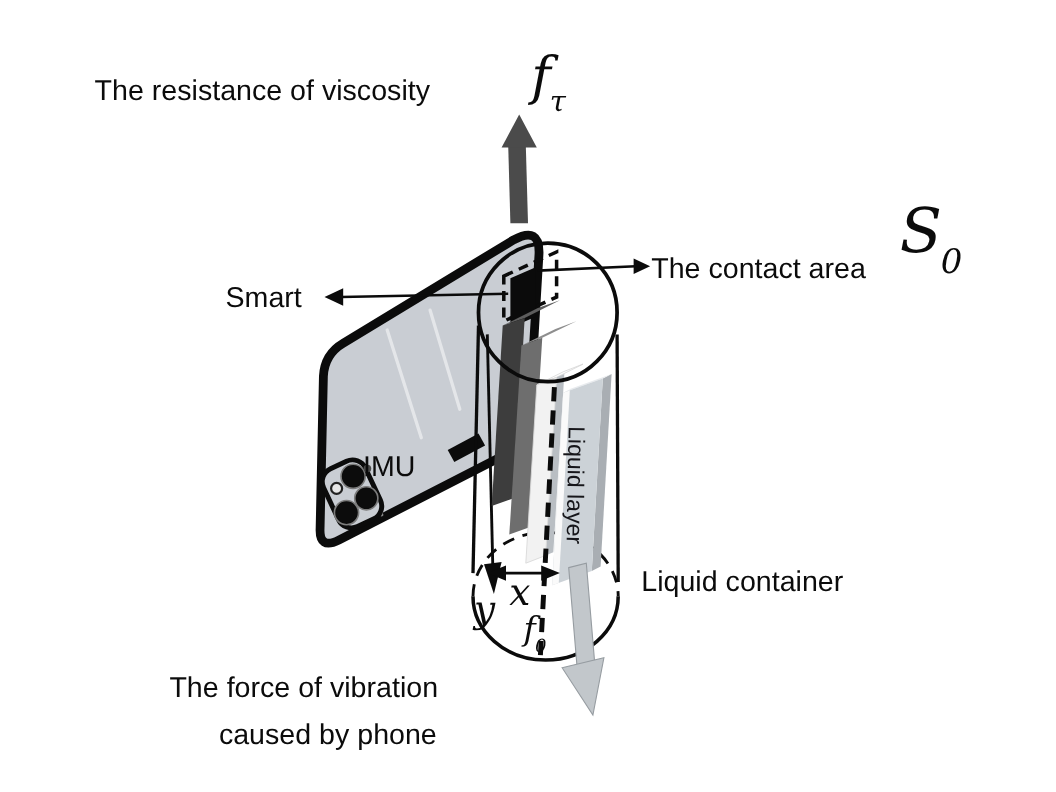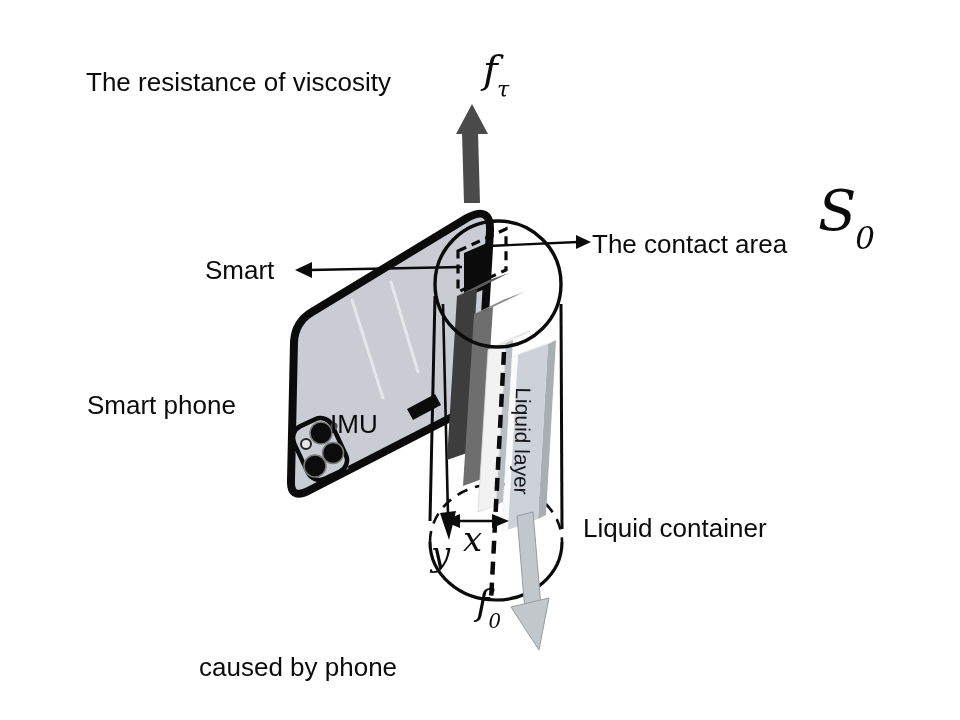--- a/index.html
+++ b/index.html
@@ -4,36 +4,36 @@
 <style>
   html,body{margin:0;padding:0;background:#fff;}
   .canvas{
     position:relative;width:960px;height:720px;background:var(--background,#fff);
     overflow:hidden;font-family:"Liberation Sans",sans-serif;color:var(--ink,#0b0b0b);
   }
   .diagram-svg{position:absolute;left:0;top:0;}
   .lbl{position:absolute;font-size:26px;line-height:34px;white-space:nowrap;color:var(--ink,#0b0b0b);}
   .math{font-family:"DejaVu Serif",serif;font-style:italic;}
   .math sub{font-size:0.55em;font-style:italic;position:relative;top:0.22em;left:-0.04em;line-height:0;}
-  .f-tau{left:483px;top:52px;font-size:40px;}
+  .f-tau{left:483px;top:52px;font-size:48px;}
   .heading-1{left:86px;top:65px;}
   .heading-2{left:86px;top:121px;}
   .motor-lbl{left:205px;top:253px;}
   .contact-lbl{left:592px;top:227px;}
   .s0{left:818px;top:194px;font-size:56px;}
   .smartphone-lbl{left:87px;top:388px;}
   .imu-lbl{left:330px;top:407px;}
   .liquid-layer-lbl{
     left:461px;top:430px;width:122px;text-align:center;font-size:21px;line-height:22px;
     transform:rotate(91deg);transform-origin:center center;color:#16161a;
   }
   .liquid-container-lbl{left:571px;top:511px;margin-left:12px;}
   .force-1{left:154px;top:608px;}
   .force-2{left:171px;top:650px;margin-left:28px;}
-  .f0{left:476px;top:586px;font-size:36px;}
+  .f0{left:476px;top:556px;font-size:30px;}
   .axis-x{left:463px;top:522px;font-size:34px;}
   .axis-y{left:431px;top:537px;font-size:34px;}
 
   
   .ink-stroke{stroke:var(--ink,#0b0b0b);fill:none;}
   .phone-body{fill:var(--phone-body,#c9cdd3);stroke:var(--ink,#0b0b0b);stroke-width:8;stroke-linejoin:round;}
   .streak{stroke:#ffffff;stroke-opacity:.5;stroke-width:3;fill:none;stroke-linecap:round;}
   .cam-rect{fill:var(--phone-body,#c9cdd3);stroke:var(--ink,#0b0b0b);stroke-width:4.5;}
   .lens{fill:#0c0c0c;stroke:#7c7c7c;stroke-width:1.5;}
   .dot-light{fill:#e6e6e6;stroke:#222;stroke-width:2;}
@@ -134,25 +134,25 @@
 
   <div class="lbl heading-1">The resistance of viscosity</div>
 
   <div class="lbl math f-tau"><span>f</span><sub>τ</sub></div>
 
   <div class="lbl motor-lbl">Smart</div>
 
   <div class="lbl contact-lbl">The contact area</div>
   <div class="lbl math s0"><span>S</span><sub>0</sub></div>
 
-  <div class="lbl smartphone-lbl">Smart phone</div>
   <div class="lbl imu-lbl">IMU</div>
 
   <div class="lbl liquid-layer-lbl">Liquid layer</div>
   <div class="lbl liquid-container-lbl">Liquid container</div>
 
+  <div class="lbl force-1">The force of vibration</div>
   <div class="lbl force-2">caused by phone</div>
   <div class="lbl math f0"><span>f</span><sub>0</sub></div>
 
   <div class="lbl math axis-x">x</div>
   <div class="lbl math axis-y">y</div>
 
 </div>
 
 </body></html>

